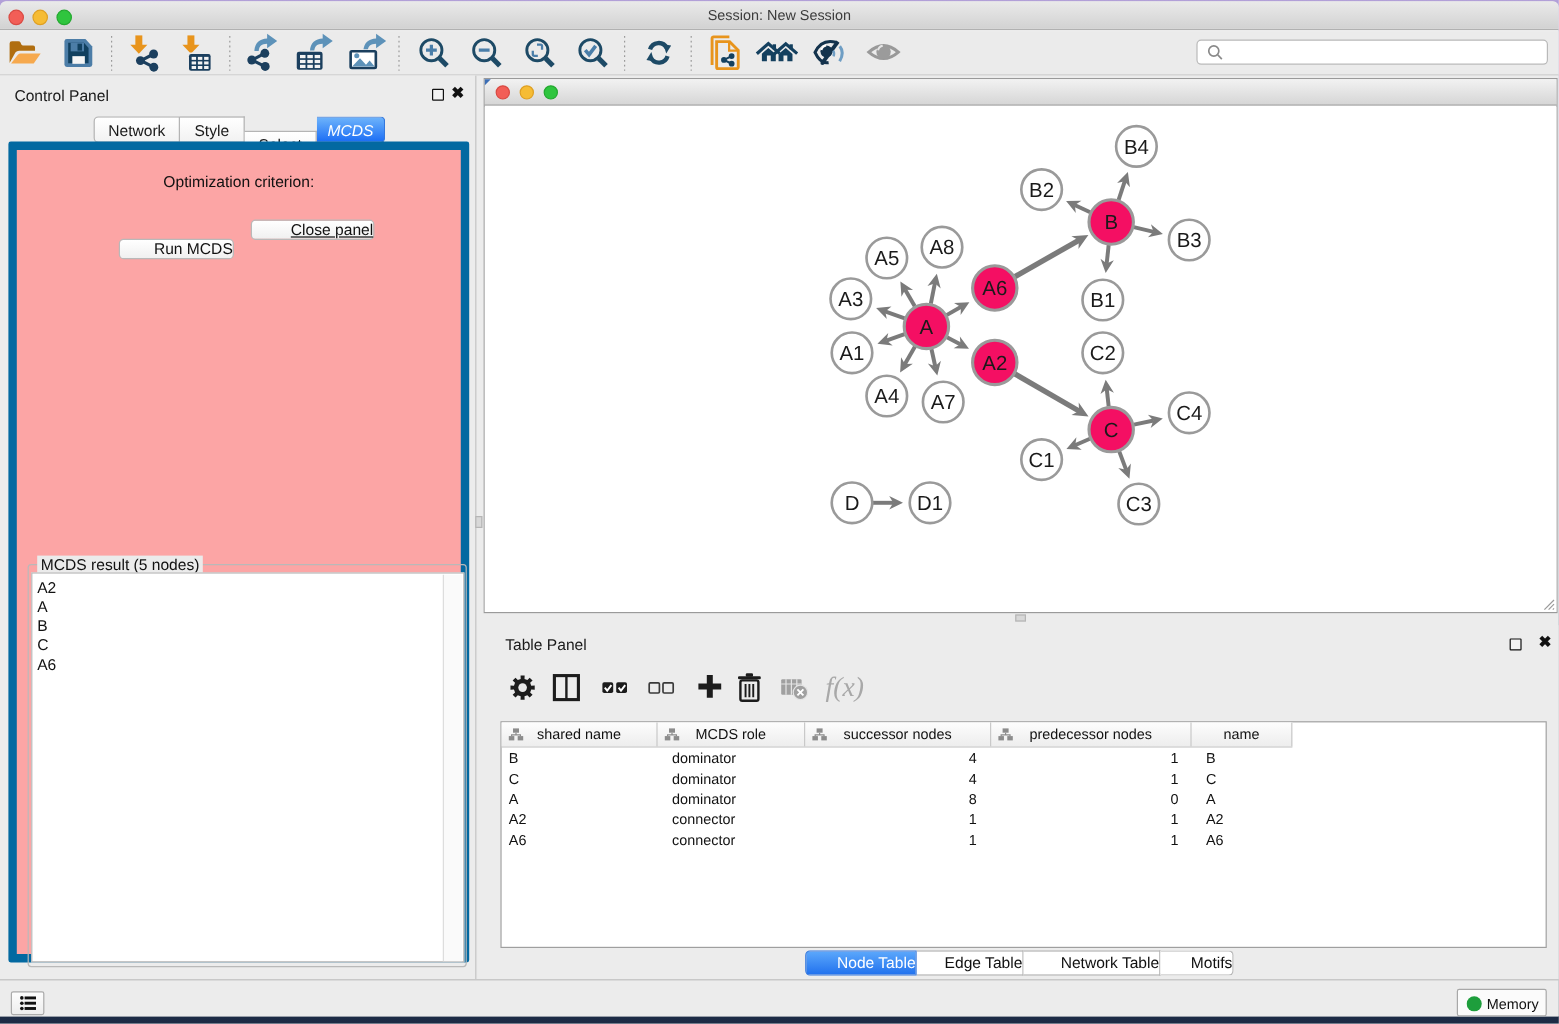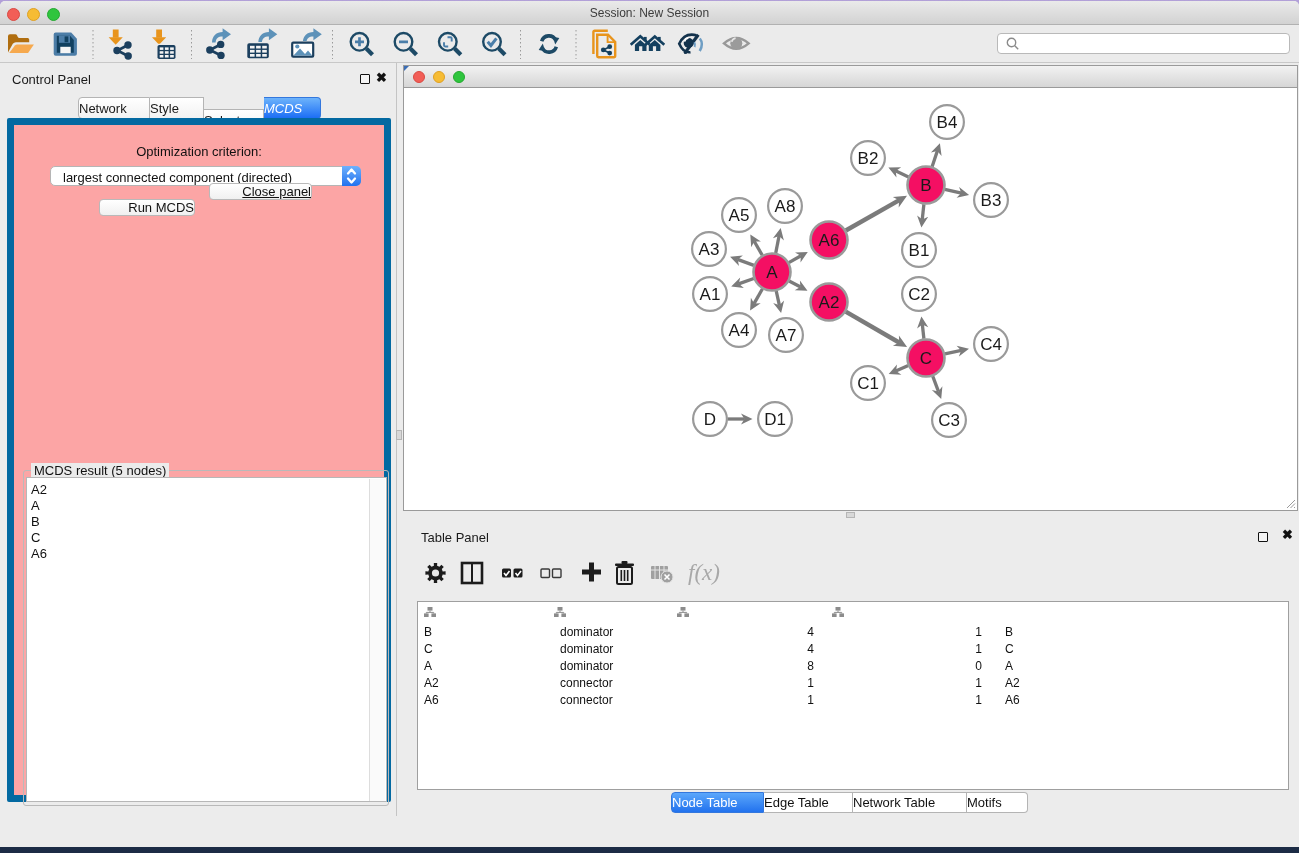--- a/index.html
+++ b/index.html
@@ -11,21 +11,21 @@
 .tl { position:absolute; border-radius:50%; }
 .toolbar { position:absolute; left:0; top:25px; width:1299px; height:37px; background:#ebebeb; border-bottom:1px solid #c8c8c8; }
 .searchbox { position:absolute; left:997px; top:7px; width:293px; height:21px; background:#fff; border:1px solid #b9b9b9; border-radius:4px; }
 .main { position:absolute; left:0; top:62px; width:1299px; height:753px; background:#ececec; }
 
 .cp { position:absolute; left:0; top:0; width:397px; height:753px; background:#ececec; border-right:1px solid #c4c4c4; }
 .cp-title { position:absolute; left:12px; top:9px; font-size:13px; color:#1a1a1a; }
 .cp-float { position:absolute; left:360px; top:11px; width:10px; height:10px; border:1.5px solid #111; border-radius:1px; background:#f4f4f4; }
 .cp-close { position:absolute; left:376px; top:7px; font-size:13px; font-weight:bold; color:#111; }
 .tabs { position:absolute; left:78px; top:34px; height:22px; display:flex; }
-.tab { height:22px; border:1px solid #b4b4b4; border-left:none; background:linear-gradient(#ffffff,#f2f2f2); font-size:13px; color:#1a1a1a; line-height:21px; }
+.tab { height:22px; border:1px solid #b4b4b4; border-left:none; background:linear-gradient(#ffffff,#f2f2f2); font-size:13px; color:#1a1a1a; text-align:center; line-height:21px; }
 .tab.first { border-left:1px solid #b4b4b4; border-radius:4px 0 0 4px; }
 .tab.last { border-radius:0 4px 4px 0;font-style:italic; }
 .tab.sel { background:linear-gradient(#6db3fb,#1c6ef5); color:#fff; border-color:#3377dd; }
 .cp-panel { position:absolute; left:7px; top:55px; width:384px; height:684px; background:#fca5a5; border:7px solid #0369a1; border-radius:2px; }
 .opt-label { position:absolute; left:0; top:19px; width:100%; text-align:center; font-size:13px; color:#111; }
 .dropdown { position:absolute; left:36px; top:41px; width:311px; height:20px; background:#fff; border:1px solid #b5b5b5; border-radius:5px; }
 .dropdown .txt { position:absolute; left:12px; top:3px; font-size:13px; color:#111; }
 .dd-btn { position:absolute; right:-1px; top:-1px; width:19px; height:20px; background:linear-gradient(#6fb1fd,#2272ee); border-radius:0 5px 5px 0; }
 .btn { position:absolute; height:17px; background:linear-gradient(#ffffff,#f0f0f0); border:1px solid #b9b9b9; border-radius:4px; font-size:13px; color:#111; text-align:right; }
 .fieldset { position:absolute; left:9px; top:345px; width:366px; height:336px; border:1px solid #b9b9b9; border-radius:3px; }
@@ -40,21 +40,21 @@
 .nf-title { position:absolute; width:100%; top:4px; text-align:center; font-size:13px; color:#222; }
 .canvas { position:absolute; left:0; top:23px; width:893px; height:421px; background:#fff; }
 .tablepanel { position:absolute; left:398px; top:458px; width:901px; height:295px; background:#ececec; }
 .tp-title { position:absolute; left:23px; top:9px; font-size:13px; color:#1a1a1a; }
 .tp-toolbar { position:absolute; left:19px; top:30px; width:874px; height:40px; }
 .tbl { position:absolute; left:19px; top:80px; width:872px; height:189px; background:#fff; border:1px solid #9f9f9f; }
 .tbl-header { position:absolute; left:0; top:0; height:21px; background:linear-gradient(#fdfdfd,#ededed); border-bottom:1px solid #c9c9c9; }
 .th { position:absolute; top:0; height:20px; border-right:1px solid #c9c9c9; font-size:12px; color:#111; text-align:center; line-height:20px; }
 .td { position:absolute; font-size:12px; color:#111; height:17px; line-height:17px; }
 .btabs { position:absolute; left:273px; top:271px; height:21px; display:flex; }
-.btab { height:21px; border:1px solid #b4b4b4; border-left:none; background:#fff; font-size:13px; color:#111; text-align:left; line-height:20px; }
+.btab { height:21px; border:1px solid #b4b4b4; border-left:none; background:#fff; font-size:13px; color:#111; text-align:right; line-height:20px; }
 .btab.first { border-left:1px solid #b4b4b4; border-radius:4px 0 0 4px; }
 .btab.last { border-radius:0 4px 4px 0; }
 .btab.sel { background:linear-gradient(#5ba7fb,#2272ee); color:#fff; border-color:#3377dd; }
 .statusbar { position:absolute; left:0; top:815px; width:1299px; height:31px; background:#ececec; border-top:1px solid #c0c0c0; }
 .listbtn { position:absolute; left:9px; top:9px; width:28px; height:20px; background:linear-gradient(#fdfdfd,#ededed); border:1px solid #ababab; border-radius:2px; }
 .membtn { position:absolute; left:1214px; top:7px; width:75px; height:23px; background:#fbfbfb; border:1px solid #a8a8a8; border-radius:2px; font-size:12px; color:#111; }
 </style>
 </head>
 <body>
 <div class="win">
@@ -247,29 +247,20 @@
       <div class="cp-float"></div>
       <div class="cp-close">✖</div>
       <div class="tabs">
         <div class="tab first" style="width:72px;">Network</div>
         <div class="tab" style="width:54px;">Style</div>
         <div class="tab" style="width:60px;margin-top:12px;">Select</div>
         <div class="tab sel last" style="width:57px;">MCDS</div>
       </div>
       <div class="cp-panel">
         <div class="opt-label">Optimization criterion:</div>
-        <div class="dropdown">
-          <div class="txt">largest connected component (directed)</div>
-          <div class="dd-btn">
-            <svg width="19" height="20" viewBox="0 0 19 20">
-                <path d="M6 7.5 L9.5 3.5 L13 7.5" fill="none" stroke="#fff" stroke-width="2.3" stroke-linecap="round" stroke-linejoin="round"></path>
-                <path d="M6 12.5 L9.5 16.5 L13 12.5" fill="none" stroke="#fff" stroke-width="2.3" stroke-linecap="round" stroke-linejoin="round"></path>
-              </svg>
-          </div>
-        </div>
         <div class="btn" style="left:85px; top:74px; width:96px;">Run MCDS</div>
         <div class="btn" style="left:195px; top:58px; width:103px;text-decoration:underline;">Close panel</div>
         <div class="fieldset">
           <div class="legend">MCDS result (5 nodes)</div>
           <div class="listbox">
             <div class="item">A2</div>
             <div class="item">A</div>
             <div class="item">B</div>
             <div class="item">C</div>
             <div class="item">A6</div>
@@ -432,20 +423,27 @@
         <svg width="0" height="0">
             <defs>
               <g id="treeic">
                 <rect x="3.5" y="0" width="5" height="3.6" fill="#8c8c8c"></rect>
                 <rect x="0" y="6.4" width="4.6" height="3.6" fill="#8c8c8c"></rect>
                 <rect x="7.4" y="6.4" width="4.6" height="3.6" fill="#8c8c8c"></rect>
                 <path d="M6 3.6 v1.7 M2.3 6.4 v-1 h7.4 v1" stroke="#8c8c8c" stroke-width="1" fill="none"></path>
               </g>
             </defs>
           </svg>
+        <div class="tbl-header" style="width:659px;">
+          <div class="th" style="left:0; width:130px;">shared name</div>
+          <div class="th" style="left:130px; width:123px;">MCDS role</div>
+          <div class="th" style="left:253px; width:155px;">successor nodes</div>
+          <div class="th" style="left:408px; width:167px;">predecessor nodes</div>
+          <div class="th" style="left:575px; width:84px; border-right:1px solid #c9c9c9;">name</div>
+        </div>
         <svg style="position:absolute;left:0;top:0" width="440" height="21" viewBox="0 0 440 21">
           <use href="#treeic" x="6" y="5"></use>
             <use href="#treeic" x="136" y="5"></use>
             <use href="#treeic" x="259" y="5"></use>
             <use href="#treeic" x="414" y="5"></use>
         </svg>
         <div class="td" style="left:6px; top:22px;">B</div>
         <div class="td" style="left:142px; top:22px;">dominator</div>
         <div class="td" style="left:300px; top:22px; width:96px; text-align:right;">4</div>
         <div class="td" style="left:470px; top:22px; width:94px; text-align:right;">1</div>
@@ -474,13 +472,33 @@
       <div class="btabs">
         <div class="btab sel first" style="width:93px;">Node Table</div>
         <div class="btab" style="width:89px;">Edge Table</div>
         <div class="btab" style="width:114px;">Network Table</div>
         <div class="btab last" style="width:61px;">Motifs</div>
       </div>
     </div>
   </div>
   <div style="position:absolute;left:846px;top:511px;width:9px;height:6px;background:#d8d8d8;border:1px solid #b5b5b5;"></div>
   <div style="position:absolute;left:396px;top:429px;width:6px;height:10px;background:#d8d8d8;border:1px solid #b5b5b5;"></div>
+  <div class="statusbar">
+    <div class="listbtn">
+      <svg width="26" height="18" viewBox="0 0 26 18">
+          <g fill="#111">
+            <circle cx="8.2" cy="4.6" r="1.5"></circle>
+            <rect x="10.5" y="3.4" width="9.5" height="2.4"></rect>
+            <circle cx="8.2" cy="9" r="1.5"></circle>
+            <rect x="10.5" y="7.8" width="9.5" height="2.4"></rect>
+            <circle cx="8.2" cy="13.4" r="1.5"></circle>
+            <rect x="10.5" y="12.2" width="9.5" height="2.4"></rect>
+          </g>
+        </svg>
+    </div>
+    <div class="membtn">
+      <svg width="14" height="14" style="position:absolute;left:7px;top:4.5px">
+          <circle cx="6.5" cy="6.5" r="6.3" fill="#1e9e3c"></circle>
+        </svg>
+      <span style="position:absolute;left:24px;top:5px;">Memory</span>
+    </div>
+  </div>
 </div>
 
 </body></html>

